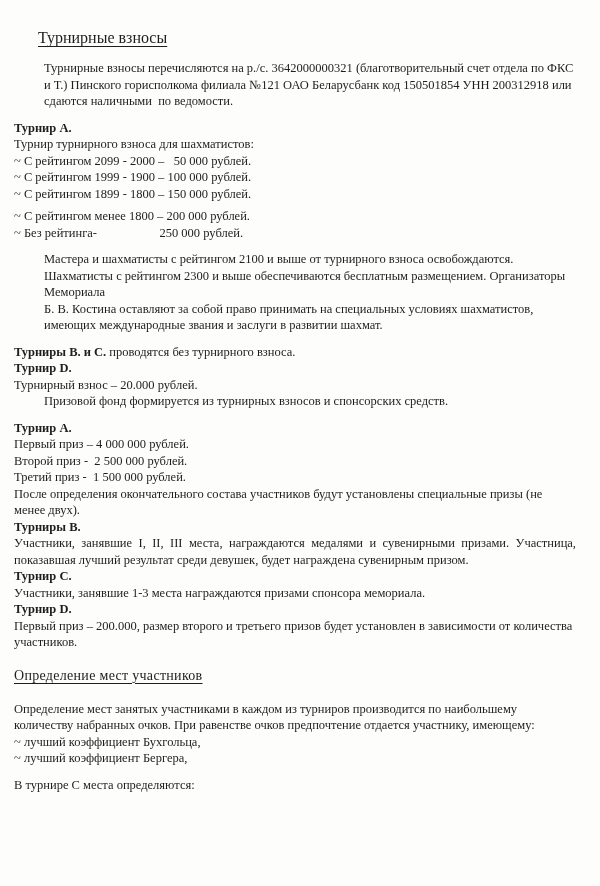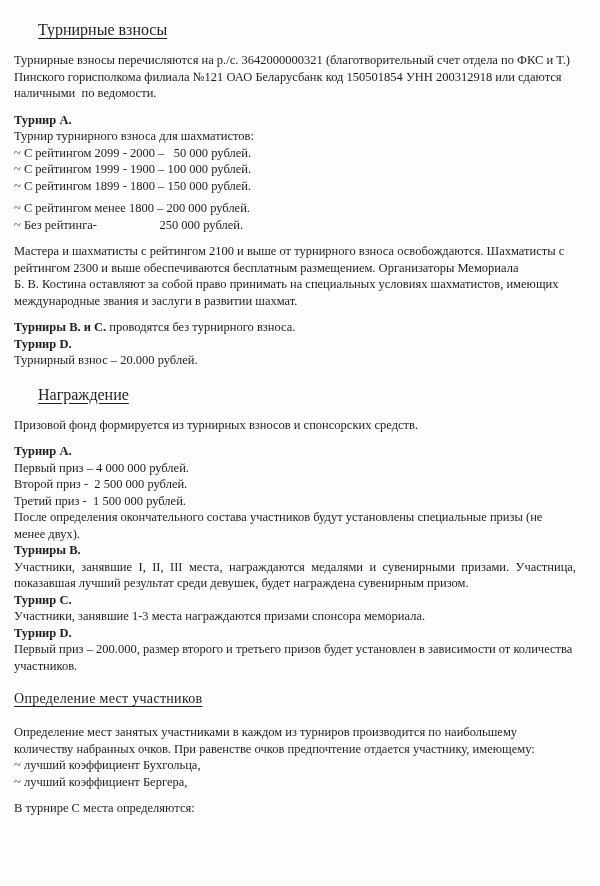--- a/index.html
+++ b/index.html
@@ -17,31 +17,31 @@
     padding: 12px 24px 0 14px;
     font-family: "Liberation Serif", "DejaVu Serif", serif;
     font-size: 12.5px;
     line-height: 16.5px;
     color: #1e1e1c;
   }
   .h {
     font-weight: normal;
     text-decoration: underline;
     text-underline-offset: 3px;
-    margin: 8px 0 12px 0;
+    margin: 16px 0 12px 0;
     white-space: pre-wrap;
   }
   .h1 { font-size: 16px; line-height: 20px; margin-left: 24px; }
   .h2 { font-size: 16px; line-height: 20px; margin-left: 24px; margin-top: 16px; }
   .h3 { font-size: 14px; line-height: 22px; margin-top: 14px; margin-bottom: 14px; letter-spacing: 0.3px; }
   .body, .line {
     margin: 0;
     white-space: pre-wrap;
   }
-  .body { margin-bottom: 10px; }
+  .body { margin-bottom: 10px; margin-left: 30px; }
   .bold { font-weight: bold; font-family: Liberation Serif, serif; }
   .gap-top { margin-top: 10px; }
   .gap-top-lg { margin-top: 6px; }
   .justify { text-align: justify; }
   .block { margin: 0; }
 </style>
 </head>
 <body>
 
 <div class="page">
@@ -62,21 +62,20 @@
 
   <p class="body gap-top">Мастера и шахматисты с рейтингом 2100 и выше от турнирного взноса освобождаются. Шахматисты с рейтингом 2300 и выше обеспечиваются бесплатным размещением. Организаторы Мемориала
 Б. В. Костина оставляют за собой право принимать на специальных условиях шахматистов, имеющих международные звания и заслуги в развитии шахмат.</p>
 
   <div class="block">
     <div class="line"><span class="bold">Турниры В. и С.</span><span> проводятся без турнирного взноса.</span></div>
     <div class="line bold">Турнир D.</div>
     <div class="line">Турнирный взнос – 20.000 рублей.</div>
   </div>
 
-  <h2 class="h h2">Награждение</h2>
 
   <p class="body">Призовой фонд формируется из турнирных взносов и спонсорских средств.</p>
 
   <div class="block gap-top">
     <div class="line bold">Турнир А.</div>
     <div class="line">Первый приз – 4 000 000 рублей.</div>
     <div class="line">Второй приз -  2 500 000 рублей.</div>
     <div class="line">Третий приз -  1 500 000 рублей.</div>
     <div class="line">После определения окончательного состава участников будут установлены специальные призы (не менее двух).</div>
   </div>

